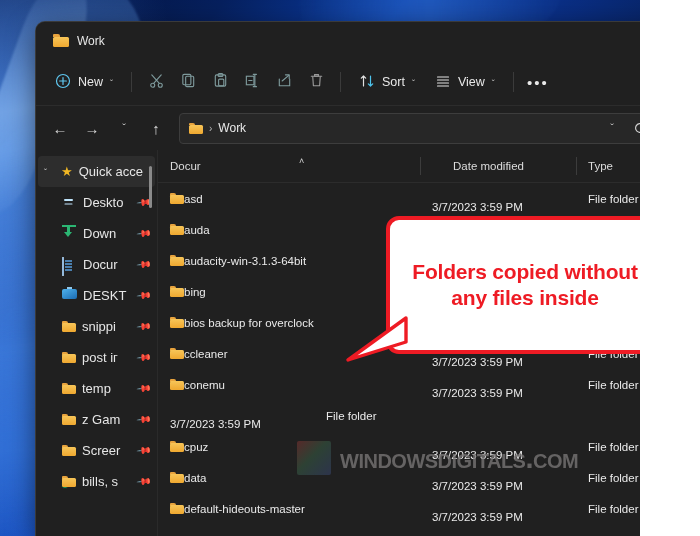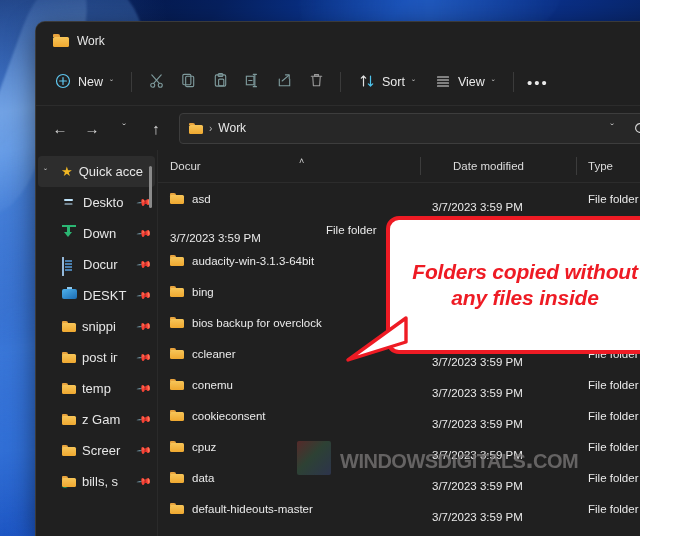--- a/index.html
+++ b/index.html
@@ -398,21 +398,20 @@
     align-items: center;
     height: 31px;
     font-size: 11.5px;
     color: #eaeaea;
   }
   .fname {
     width: 262px;
     flex: 0 0 262px;
     display: flex;
     align-items: center;
-    gap: 8px;
     padding-left: 12px;
     white-space: nowrap;
     overflow: hidden;
   }
   .fdate { width: 156px; flex: 0 0 156px; padding-left: 12px; white-space: nowrap; margin-top: 16px; }
   .ftype { flex: 1 1 auto; padding-left: 12px; white-space: nowrap; }
 
   
   #callout {
     position: absolute;
@@ -434,21 +433,20 @@
     justify-content: center;
     text-align: center;
   }
   #callout-text {
     color: #ee1b24;
     font-weight: bold;
     font-size: 21px;
     line-height: 1.26;
     padding: 0 14px;
     letter-spacing: -0.2px;
-    font-style: italic;
   }
   #callout-tail {
     position: absolute;
     left: -38px;
     top: 100px;
     width: 60px;
     height: 46px;
     overflow: visible;
     z-index: 41;
   }
@@ -730,20 +728,24 @@
         <div id="rows">
             <div class="frow">
               <div class="fname">
                 <span class="folder sm"></span>
                 <span>asd</span>
               </div>
               <div class="fdate">3/7/2023 3:59 PM</div>
               <div class="ftype">File folder</div>
             </div>
             <div class="frow">
+              <div class="fname">
+                <span class="folder sm"></span>
+                <span>auda</span>
+              </div>
               <div class="fdate">3/7/2023 3:59 PM</div>
               <div class="ftype">File folder</div>
             </div>
             <div class="frow">
               <div class="fname">
                 <span class="folder sm"></span>
                 <span>audacity-win-3.1.3-64bit</span>
               </div>
               <div class="fdate">3/7/2023 3:59 PM</div>
               <div class="ftype">File folder</div>
@@ -774,24 +776,20 @@
             </div>
             <div class="frow">
               <div class="fname">
                 <span class="folder sm"></span>
                 <span>conemu</span>
               </div>
               <div class="fdate">3/7/2023 3:59 PM</div>
               <div class="ftype">File folder</div>
             </div>
             <div class="frow">
-              <div class="fname">
-                <span class="folder sm"></span>
-                <span>cookieconsent</span>
-              </div>
               <div class="fdate">3/7/2023 3:59 PM</div>
               <div class="ftype">File folder</div>
             </div>
             <div class="frow">
               <div class="fname">
                 <span class="folder sm"></span>
                 <span>cpuz</span>
               </div>
               <div class="fdate">3/7/2023 3:59 PM</div>
               <div class="ftype">File folder</div>

